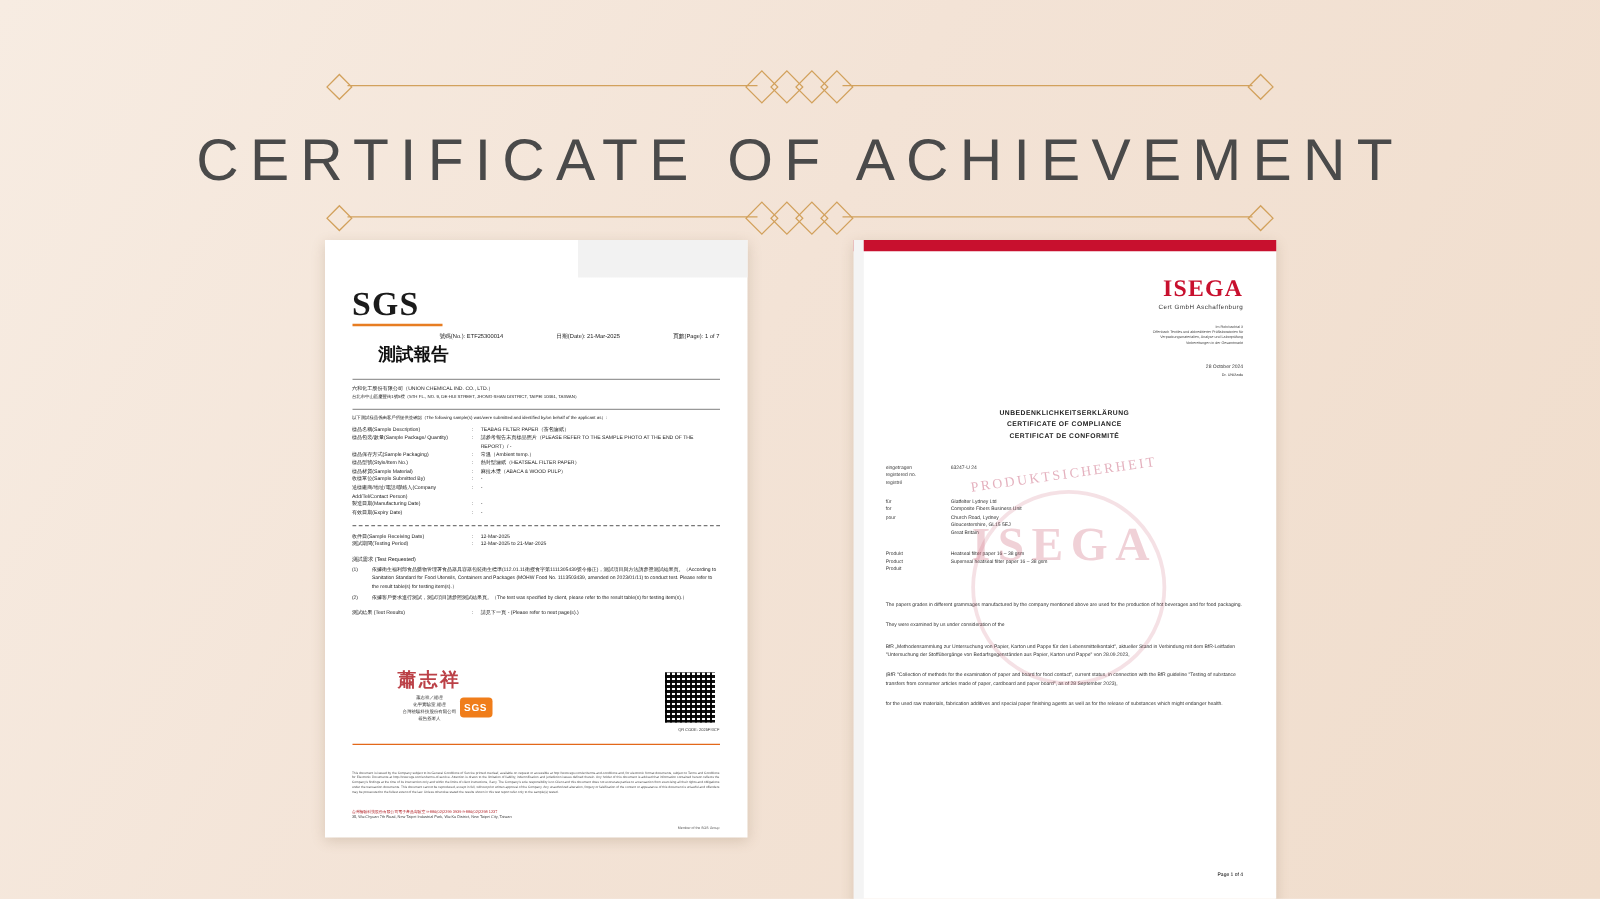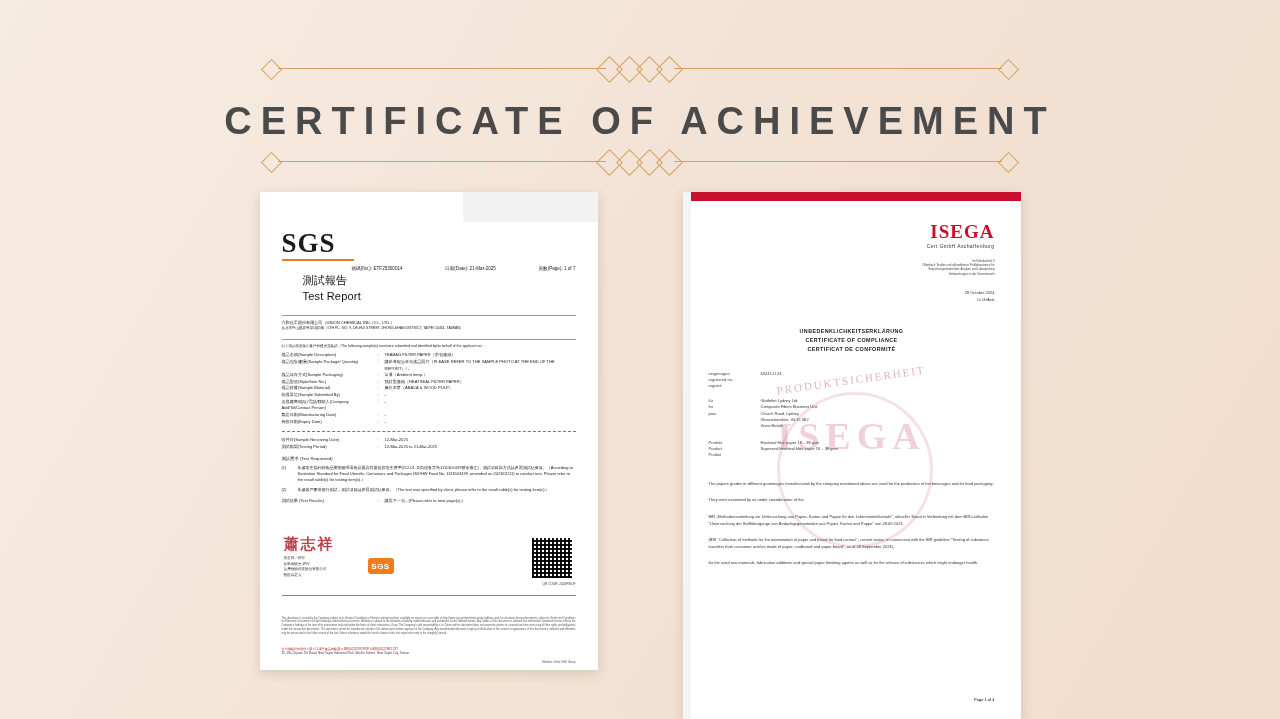--- a/index.html
+++ b/index.html
@@ -68,24 +68,24 @@
     height: 17px;
     transform: rotate(45deg);
     top: 4px;
   }
   .center-orn i.c1 { left: 20px; }
   .center-orn i.c2 { left: 40px; }
   .center-orn i.c3 { left: 60px; }
   .center-orn i.c4 { left: 80px; }
 
   .cert-title {
-    font-size: 38px;
+    font-size: 47px;
     letter-spacing: 9px;
     color: #4a4a4a;
-    font-weight: 700;
+    font-weight: 400;
     margin: 14px 0 2px 0;
     font-family: "Liberation Sans", sans-serif;
   }
 
   
   .docs {
     position: absolute;
     top: 192px;
     left: 0;
     right: 0;
@@ -129,22 +129,22 @@
     line-height: 1;
   }
   .sgs-underline {
     width: 72px;
     height: 2px;
     background: #e77d22;
     margin-top: 2px;
   }
   .sgs-h1 {
     margin-top: 12px;
-    font-size: 11px;
-    font-weight: 400;
+    font-size: 14px;
+    font-weight: 700;
     color: #111;
     letter-spacing: .2px;
     padding-left: 21px;
   }
   .sgs-headrow {
     position: absolute;
     top: 74px;
     left: 92px;
     right: 22px;
     display: flex;
@@ -183,20 +183,21 @@
   }
   .numlist { font-size: 4px; line-height: 1.6; }
   .numlist .row { display: flex; margin-bottom: 3px; }
   .numlist .n { width: 16px; flex: none; }
 
   .sgs-sign {
     position: absolute;
     left: 24px;
     bottom: 92px;
     width: 120px;
+    text-align: center;
   }
   .sgs-stamp {
     font-family: "Liberation Serif", serif;
     color: #b02028;
     font-size: 15px;
     font-weight: 700;
     letter-spacing: 2px;
     opacity: .85;
   }
   .sgs-stamp-sub {
@@ -452,21 +453,20 @@
   <div class="docs">
 
     <div class="doc-card doc-left">
       <div class="sgs-topband"></div>
       <div class="sgs-inner">
 
         <div class="sgs-logo">SGS</div>
         <div class="sgs-underline"></div>
 
         <div class="sgs-h1">測試報告</div>
-        <div class="sgs-h1 en" style="margin-top:0">Test Report</div>
 
         <div class="sgs-headrow">
           <span><span>號碼(No.):</span>
             <span>ETF25300014</span></span>
           <span><span>日期(Date):</span>
             <span>21-Mar-2025</span></span>
           <span><span>頁數(Page):</span>
             <span>1 of 7</span></span>
         </div>
 

